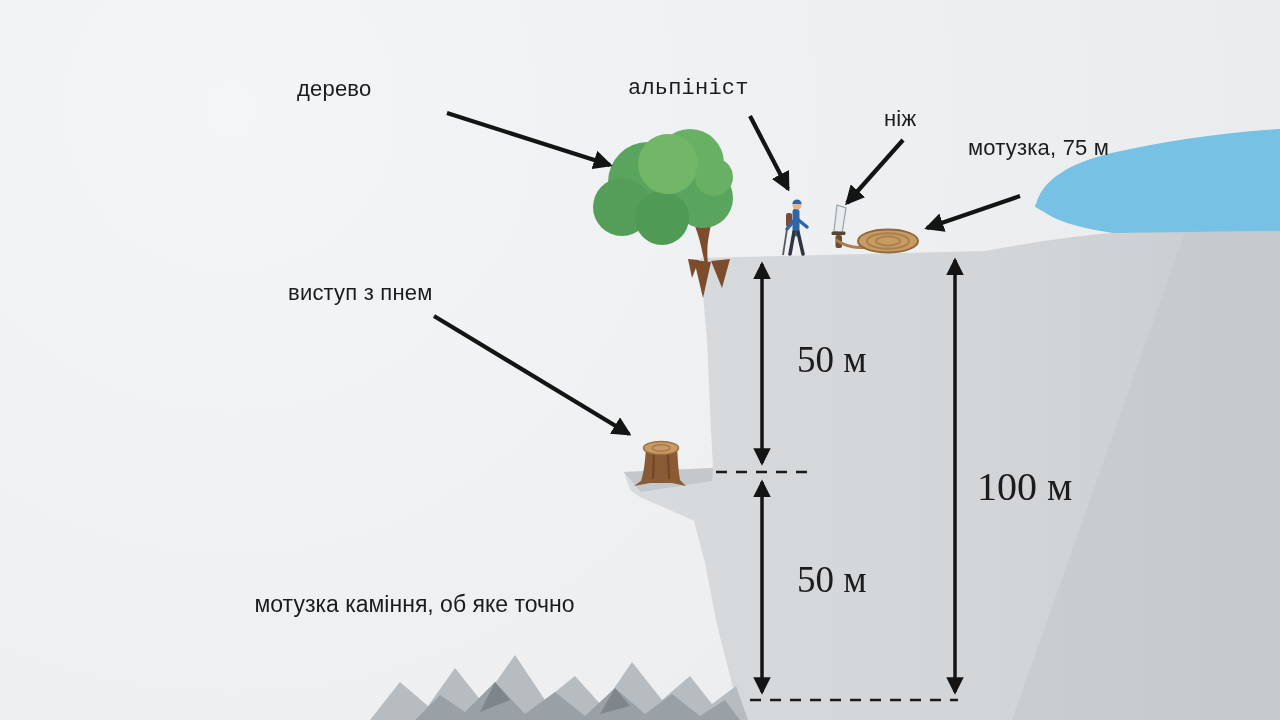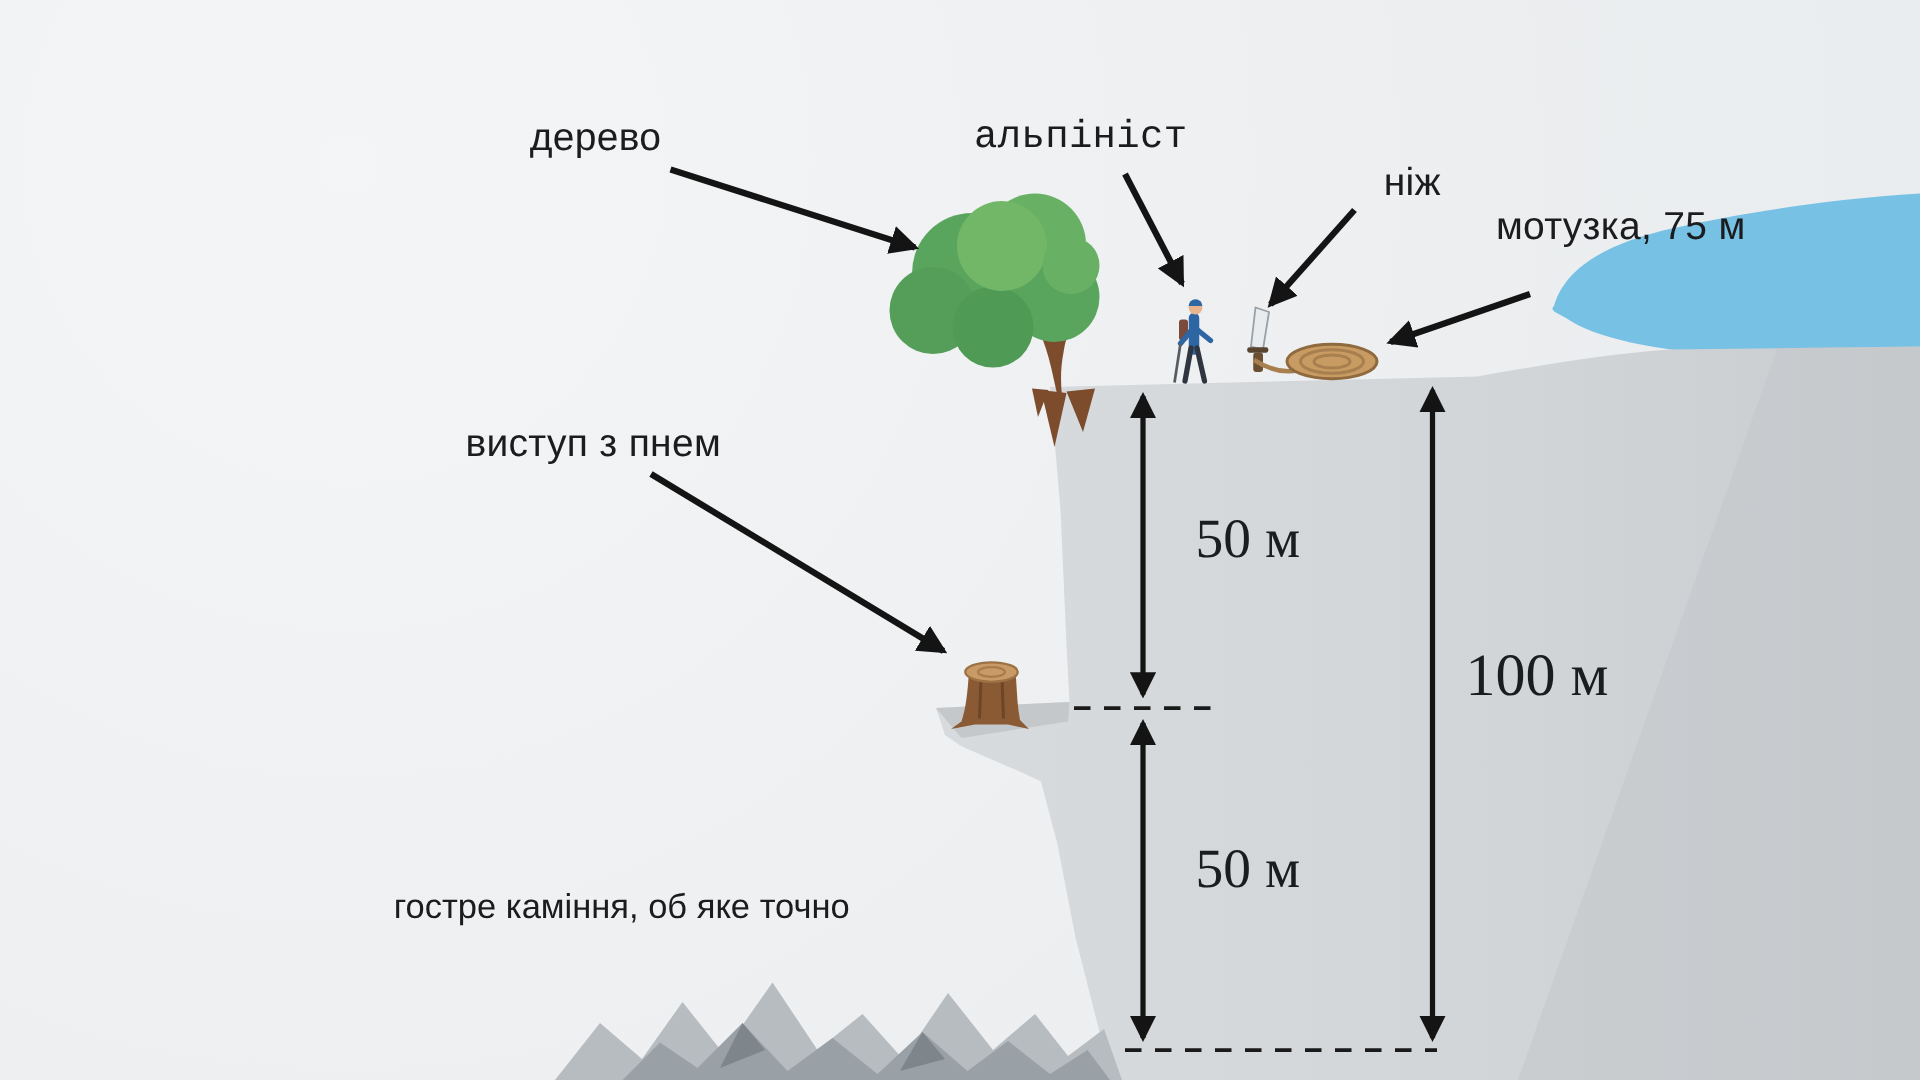--- a/index.html
+++ b/index.html
@@ -4,21 +4,21 @@
 <style>
   html,body { margin:0; padding:0; background:#e6e9eb; }
   .stage {
     position:relative; width:1280px; height:720px; overflow:hidden;
     background: radial-gradient(circle at 18% 15%, #f3f5f6 0%, #edeff1 55%, #e8ebed 100%);
     font-family:"Liberation Sans", sans-serif;
     color:#1a1c1e;
   }
   .art { position:absolute; inset:0; width:1280px; height:720px; }
   .label { position:absolute; color:#1a1c1e; }
-  .callout { font-size:26px; text-align:center; letter-spacing:.2px; }
+  .callout { font-size:22px; letter-spacing:.2px; }
   .meas { font-size:37px;font-family:Liberation Serif, serif; }
   .meas-total { font-size:40px; }
   .note { font-size:23px; text-align:center; line-height:31px; }
 </style>
 </head>
 <body>
 
 <div class="stage">
 
   <svg class="art" viewBox="0 0 1280 720" aria-hidden="true">
@@ -126,21 +126,21 @@
   <div class="label callout" style="left:628px; top:76px; width:185px;font-family:Liberation Mono, monospace;">альпініст</div>
 
   <div class="label callout" style="left:884px; top:106px; width:115px;">ніж</div>
 
   <div class="label callout" style="left:968px; top:135px; width:225px;">мотузка, 75 м</div>
 
   <div class="label callout" style="left:288px; top:280px; width:215px;">виступ з пнем</div>
 
   <div class="label meas" style="left:797px; top:338px; width:130px;">50 м</div>
 
-  <div class="label meas meas-total" style="left:977px; top:426px; width:160px;">100 м</div>
+  <div class="label meas meas-total" style="left:977px; top:463px; width:160px;">100 м</div>
 
   <div class="label meas" style="left:797px; top:558px; width:130px;">50 м</div>
 
   <div class="label note" style="left:232px; top:589px; width:365px;">
-    <div>гостре каміння, об яке точно</div>
+    <div>мотузка каміння, об яке точно</div>
   </div>
 
 </div>
 
 </body></html>

